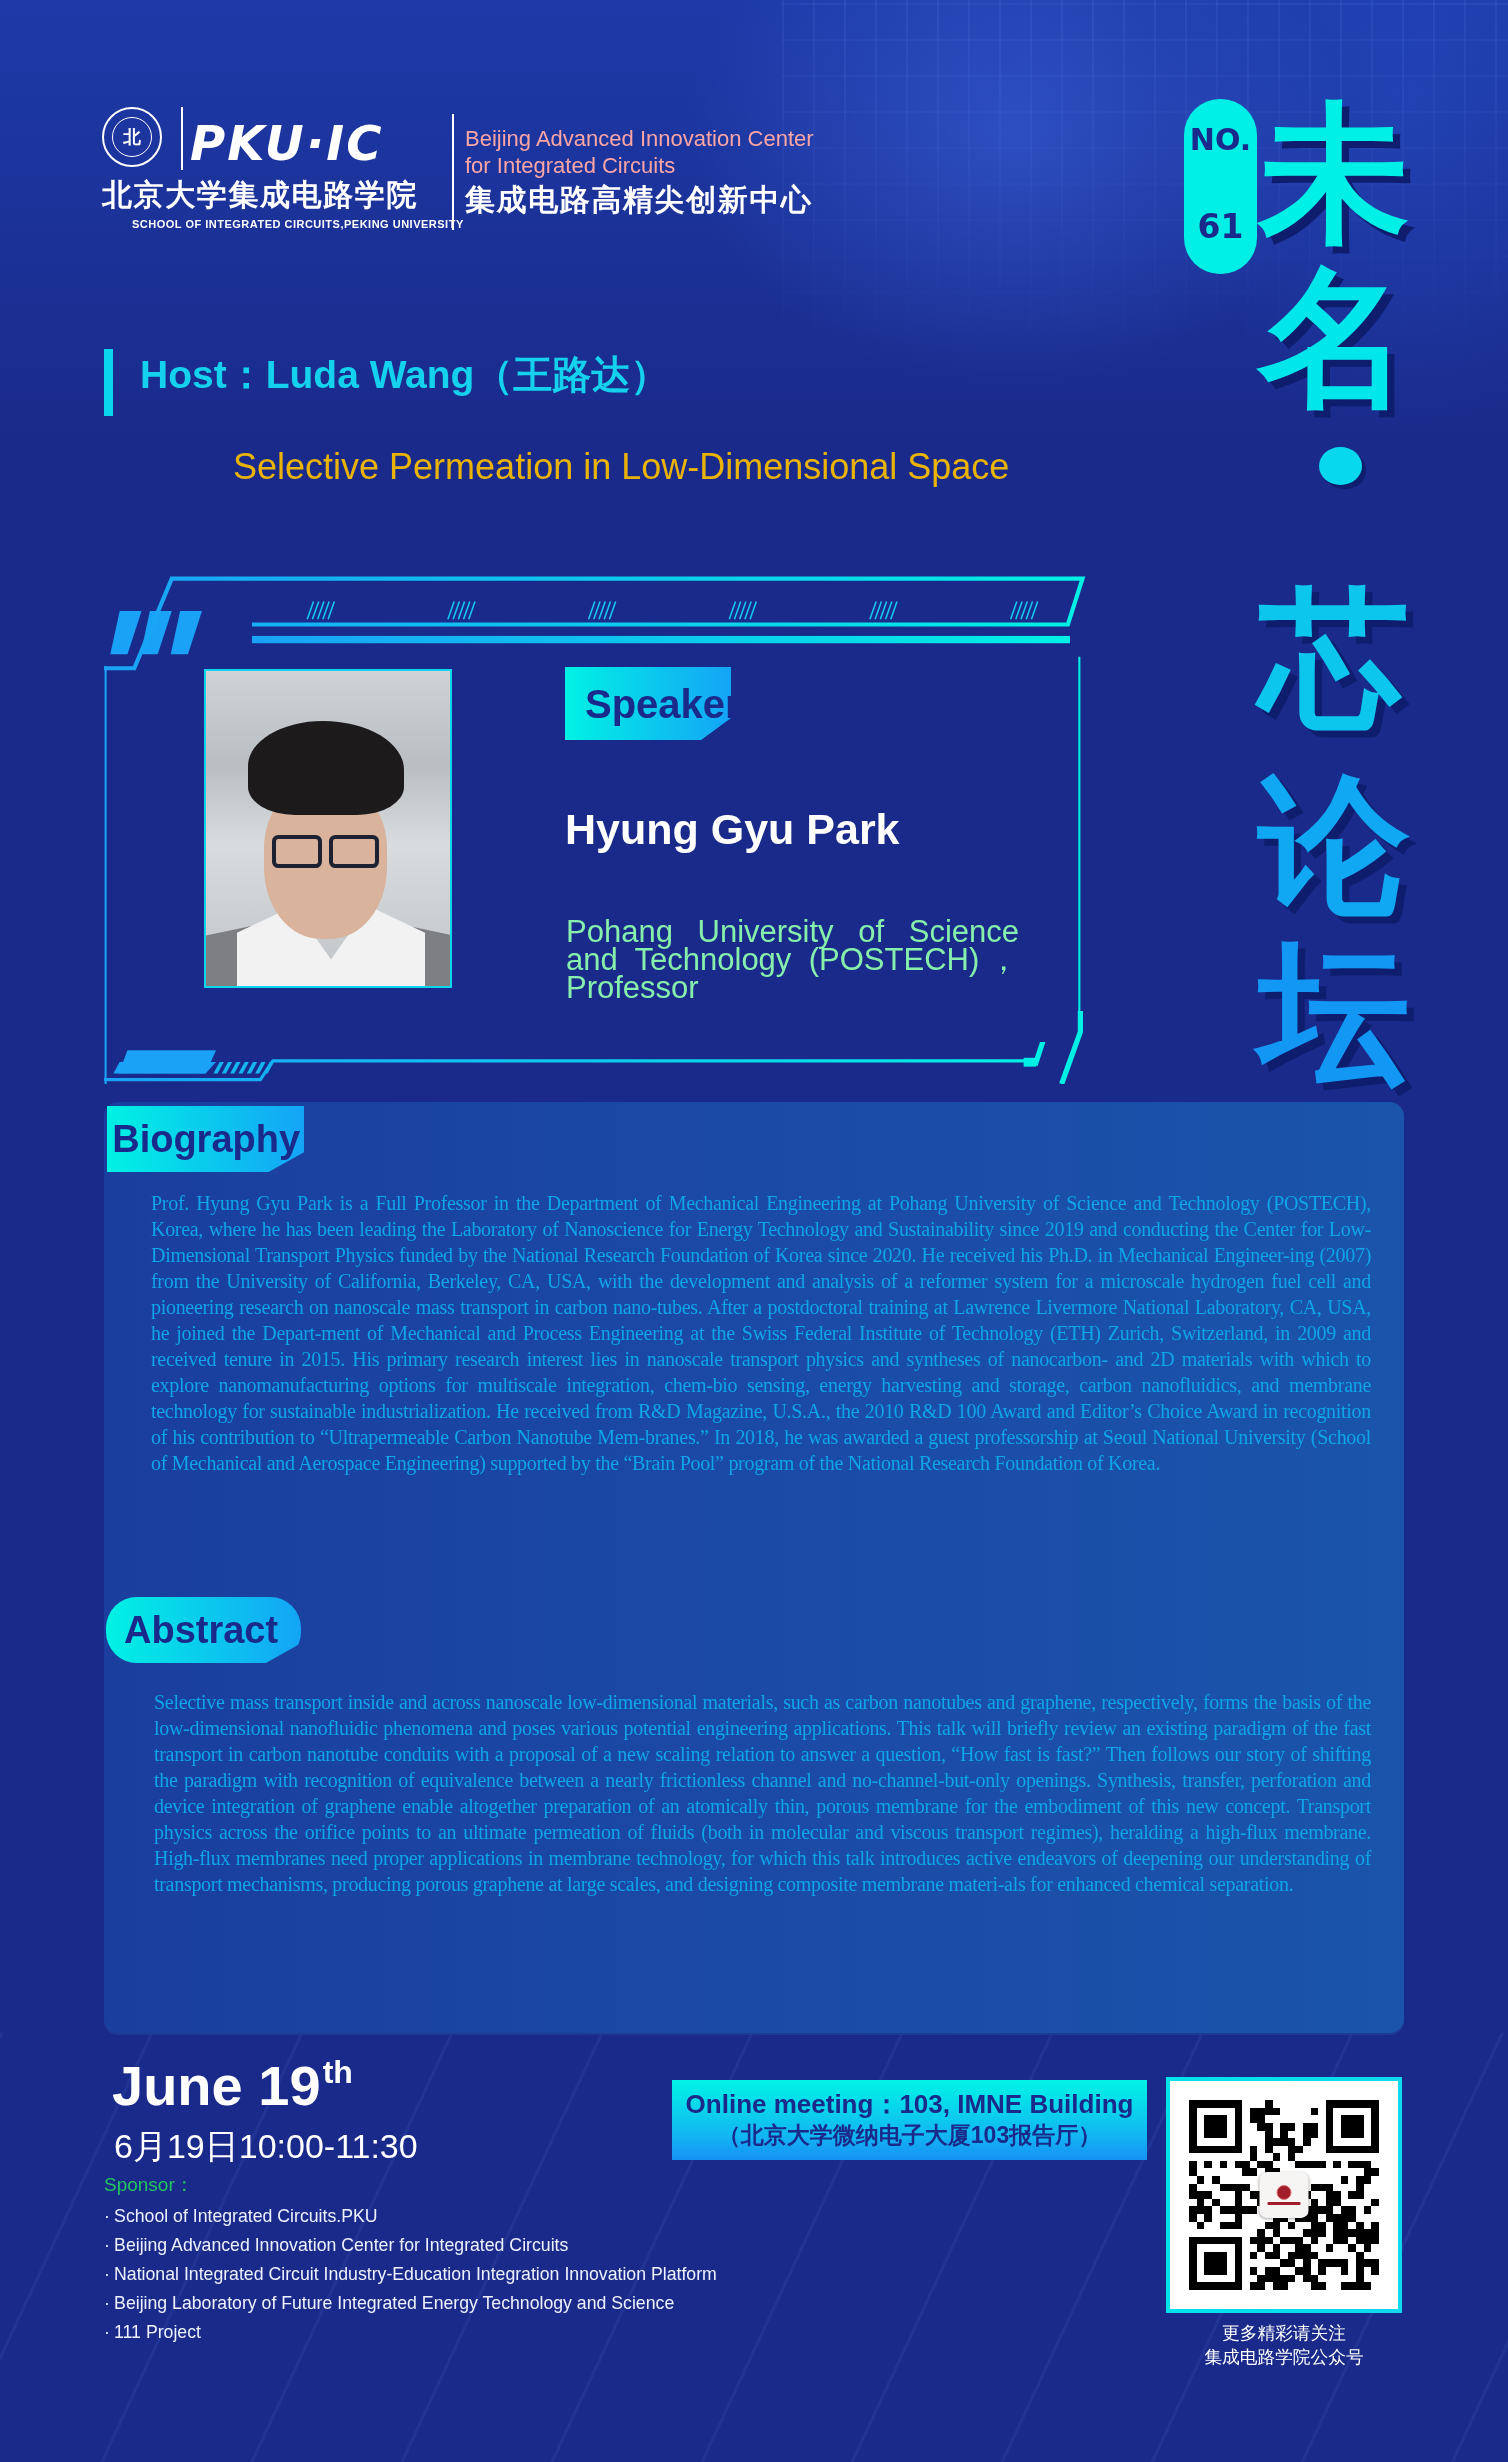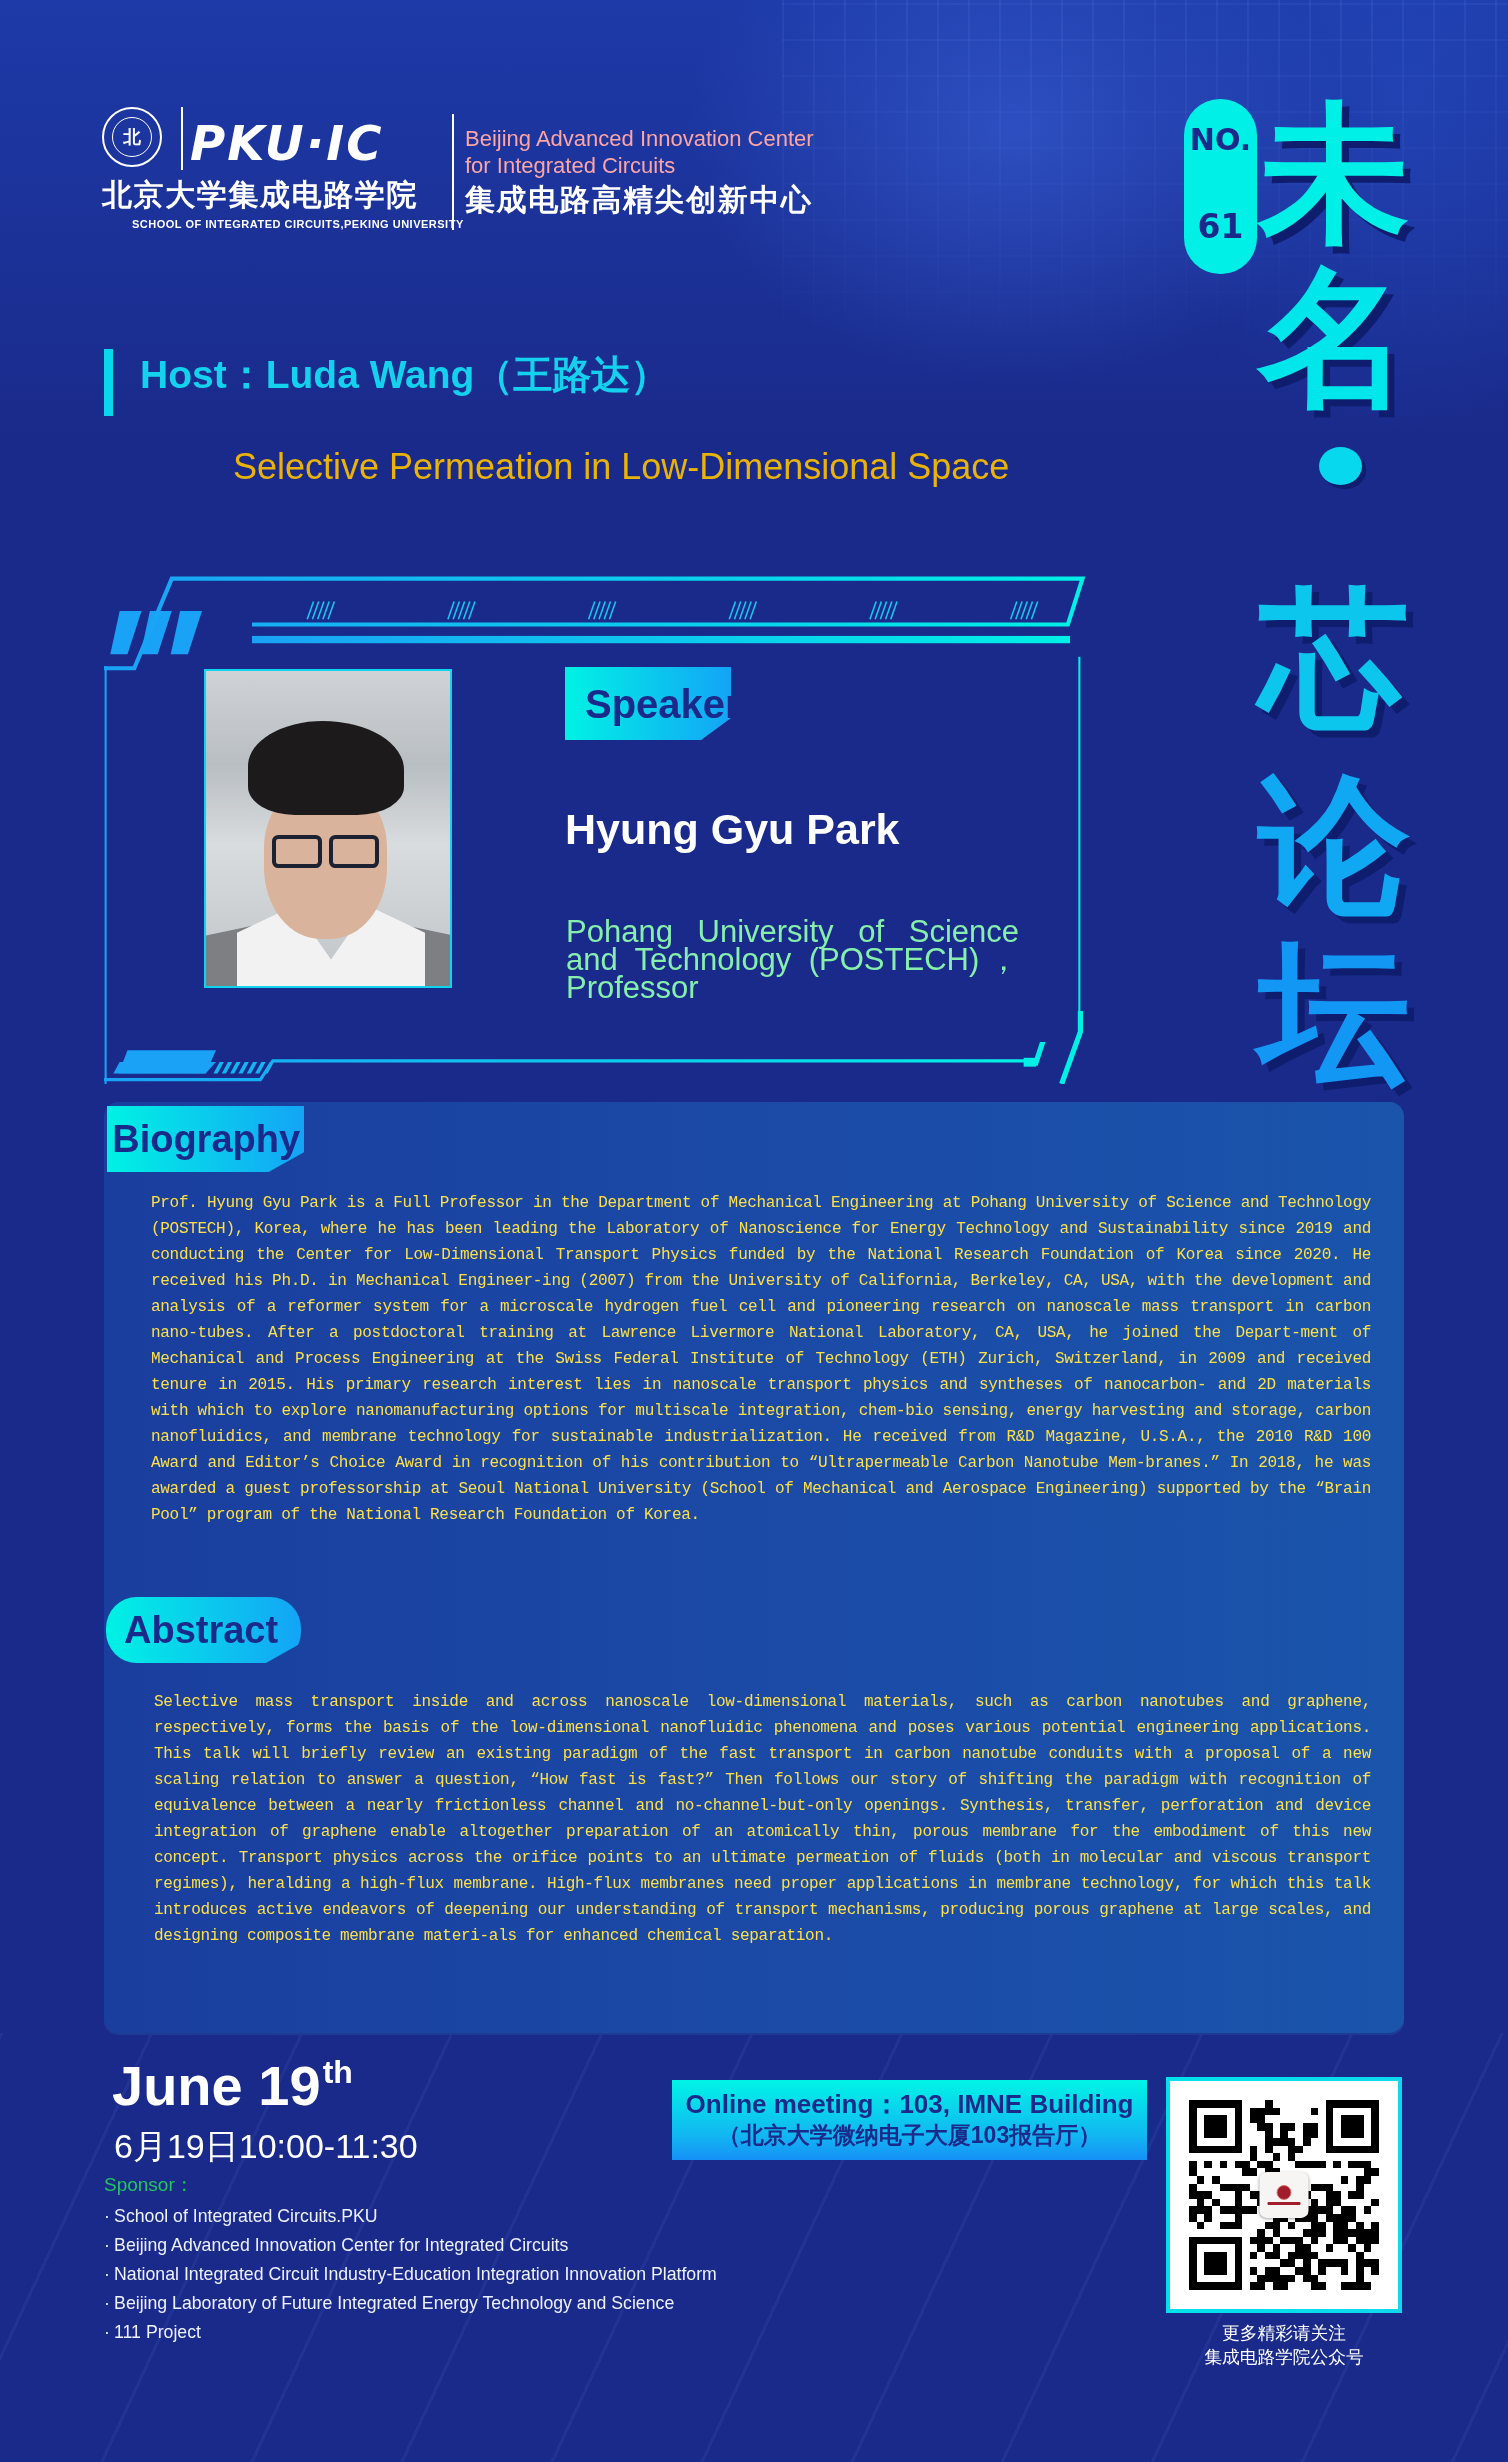--- a/index.html
+++ b/index.html
@@ -142,22 +142,22 @@
 
   
   .card {
     left: 104px; top: 1102px; width: 1300px; height: 933px; border-radius: 14.6px;
     background: linear-gradient(90deg, #1a3e9e 0%, #1b4aa6 50%, #1a54ab 100%);
     box-shadow: 0 -2.1px 0 #1d3a95 inset;
   }
   .tag-bio { left: 107px; top: 1106px; width: 197px; height: 66px; font-size: 38px; padding-left: 5.2px; }
   .tag-abs { left: 106px; top: 1597px; width: 195px; height: 66px; font-size: 38px; padding-left: 18px; border-radius: 31px; }
   .para {
-    color: #fde047; font-size: 16px; line-height: 26px; text-align: justify;
-    font-family: Liberation Mono, monospace; letter-spacing: -0.3px;
+    color: #0ea5e9; font-size: 20px; line-height: 26px; text-align: justify;
+    font-family: Liberation Serif, serif; letter-spacing: -0.3px;
   }
   .bio-text { left: 151px; top: 1190px; width: 1220px; }
   .abs-text { left: 154px; top: 1689px; width: 1217px; }
 
   
   .date-big { left: 112px; top: 2056px; font-size: 56px; font-weight: bold; line-height: 1; }
   .date-big sup { font-size: 32px; vertical-align: 22px; margin-left: 2.1px; }
   .time-line { left: 114px; top: 2129px; font-size: 34px; line-height: 1; }
   .sponsor-label { left: 104px; top: 2175px; font-size: 19px; line-height: 1; color: #22c55e; }
   .sponsor-list { left: 104px; top: 2202px; list-style: none; }

